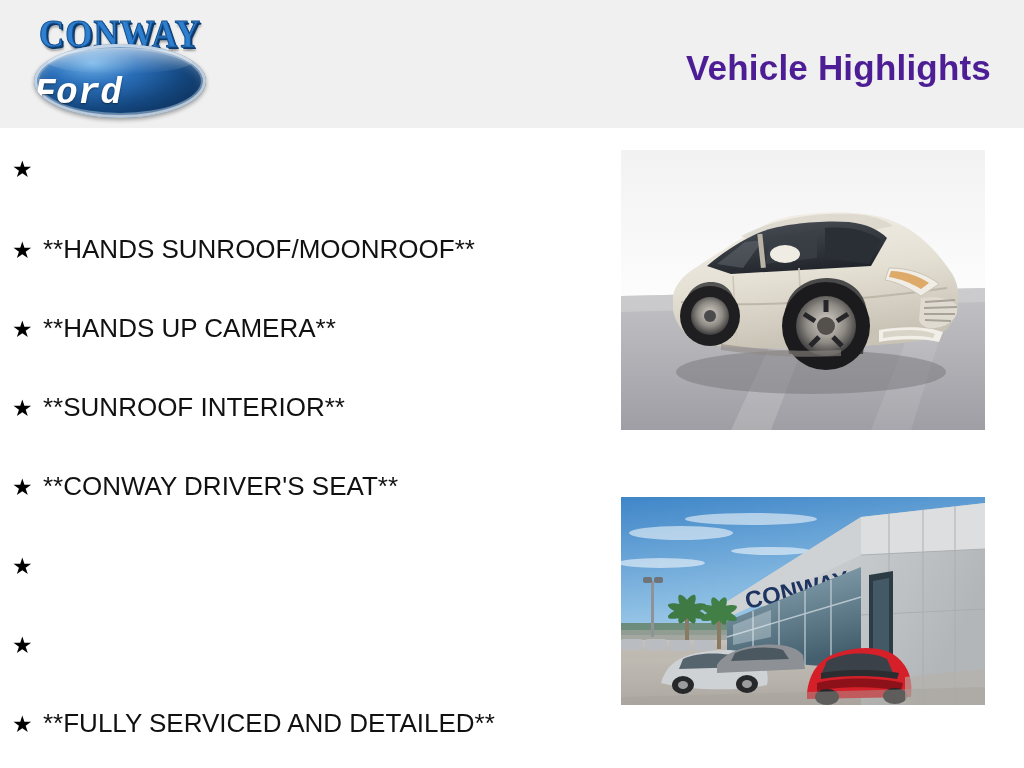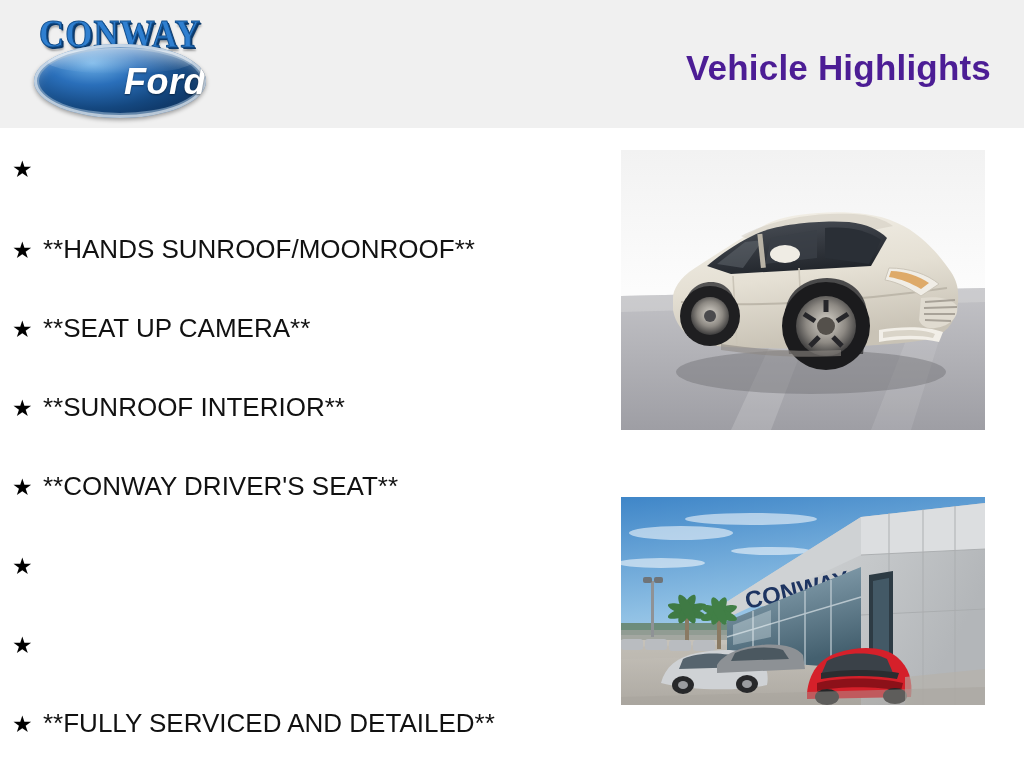--- a/index.html
+++ b/index.html
@@ -78,26 +78,26 @@
     top: 6%;
     width: 84%;
     height: 34%;
     border-radius: 50%;
     background: linear-gradient(to bottom, rgba(255,255,255,0.45), rgba(255,255,255,0));
     pointer-events: none;
   }
   .logo-script {
     position: absolute;
     left: 0;
-    top: 0;
+    top: 12px;
     width: 172px;
     height: 74px;
     line-height: 76px;
-    text-align: right;
-    font-family: Liberation Sans, sans-serif;
+    text-align: left;
+    font-family: Liberation Mono, monospace;
     font-style: italic;
     font-weight: bold;
     font-size: 36px;
     color: #ffffff;
     text-shadow: 0 1px 2px rgba(0,0,0,0.45);
     letter-spacing: 0.5px;
     z-index: 2;
   }
 
   
@@ -189,21 +189,21 @@
     <span class="bullet-star">★</span>
   </li>
 
   <li class="highlight-item">
     <span class="bullet-star">★</span>
     <span>**HANDS SUNROOF/MOONROOF**</span>
   </li>
 
   <li class="highlight-item">
     <span class="bullet-star">★</span>
-    <span>**SEAT UP CAMERA**</span>
+    <span>**HANDS UP CAMERA**</span>
   </li>
 
   <li class="highlight-item">
     <span class="bullet-star">★</span>
     <span>**SUNROOF INTERIOR**</span>
   </li>
 
   <li class="highlight-item">
     <span class="bullet-star">★</span>
     <span>**CONWAY DRIVER'S SEAT**</span>

